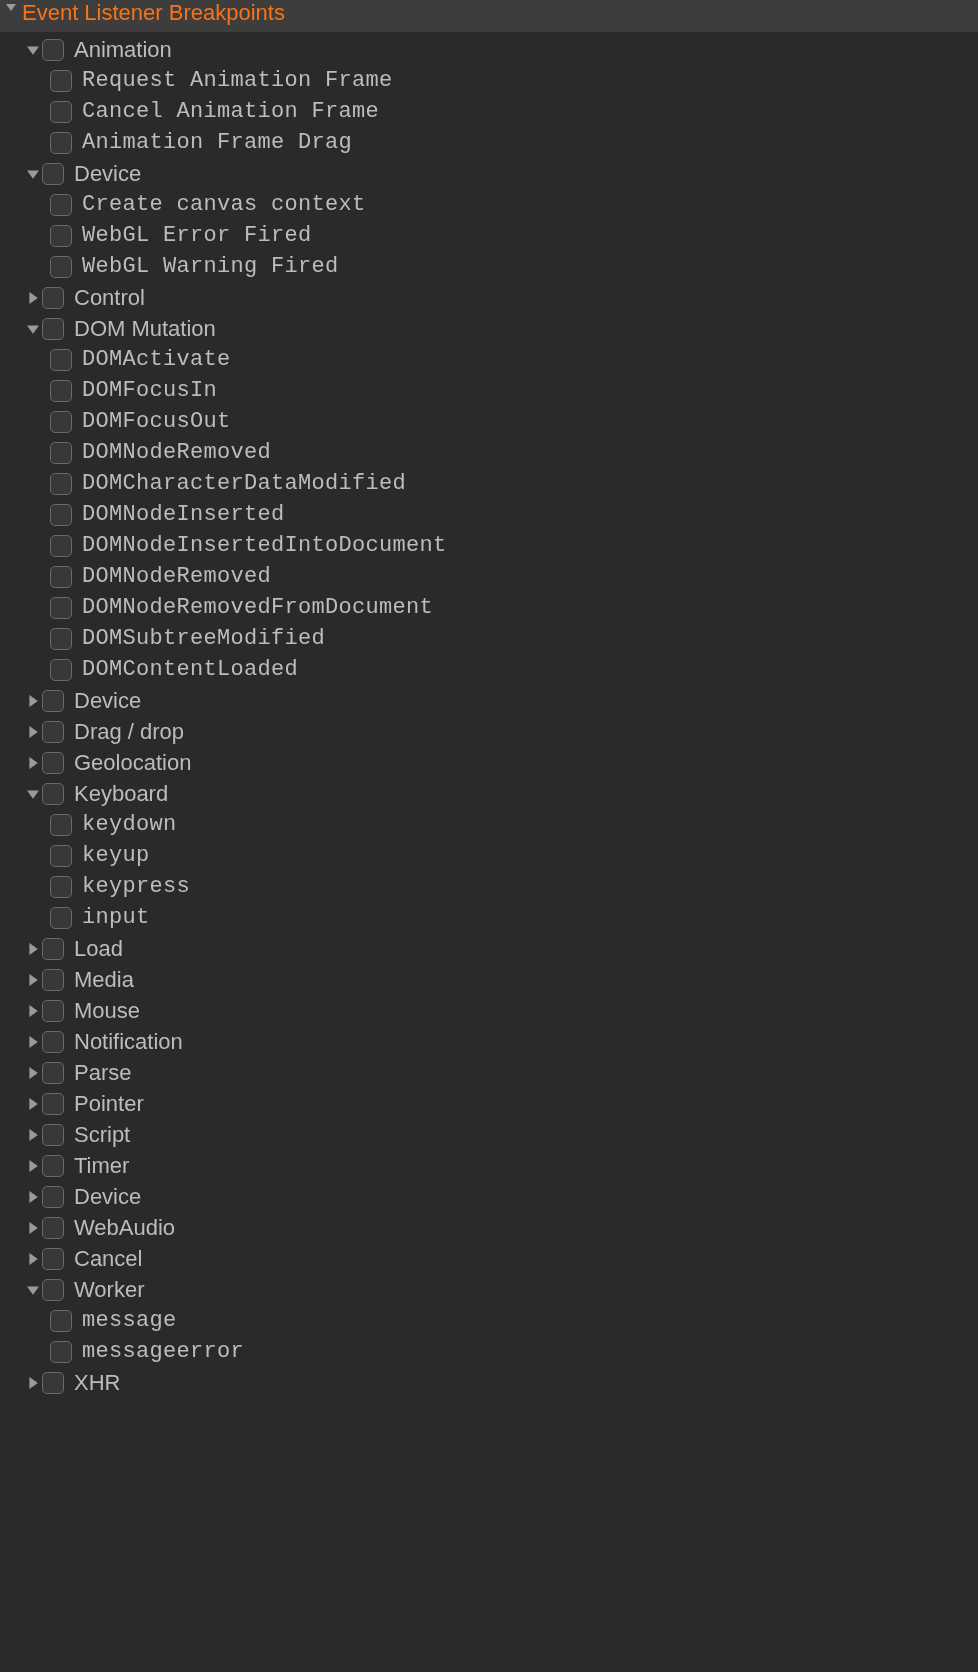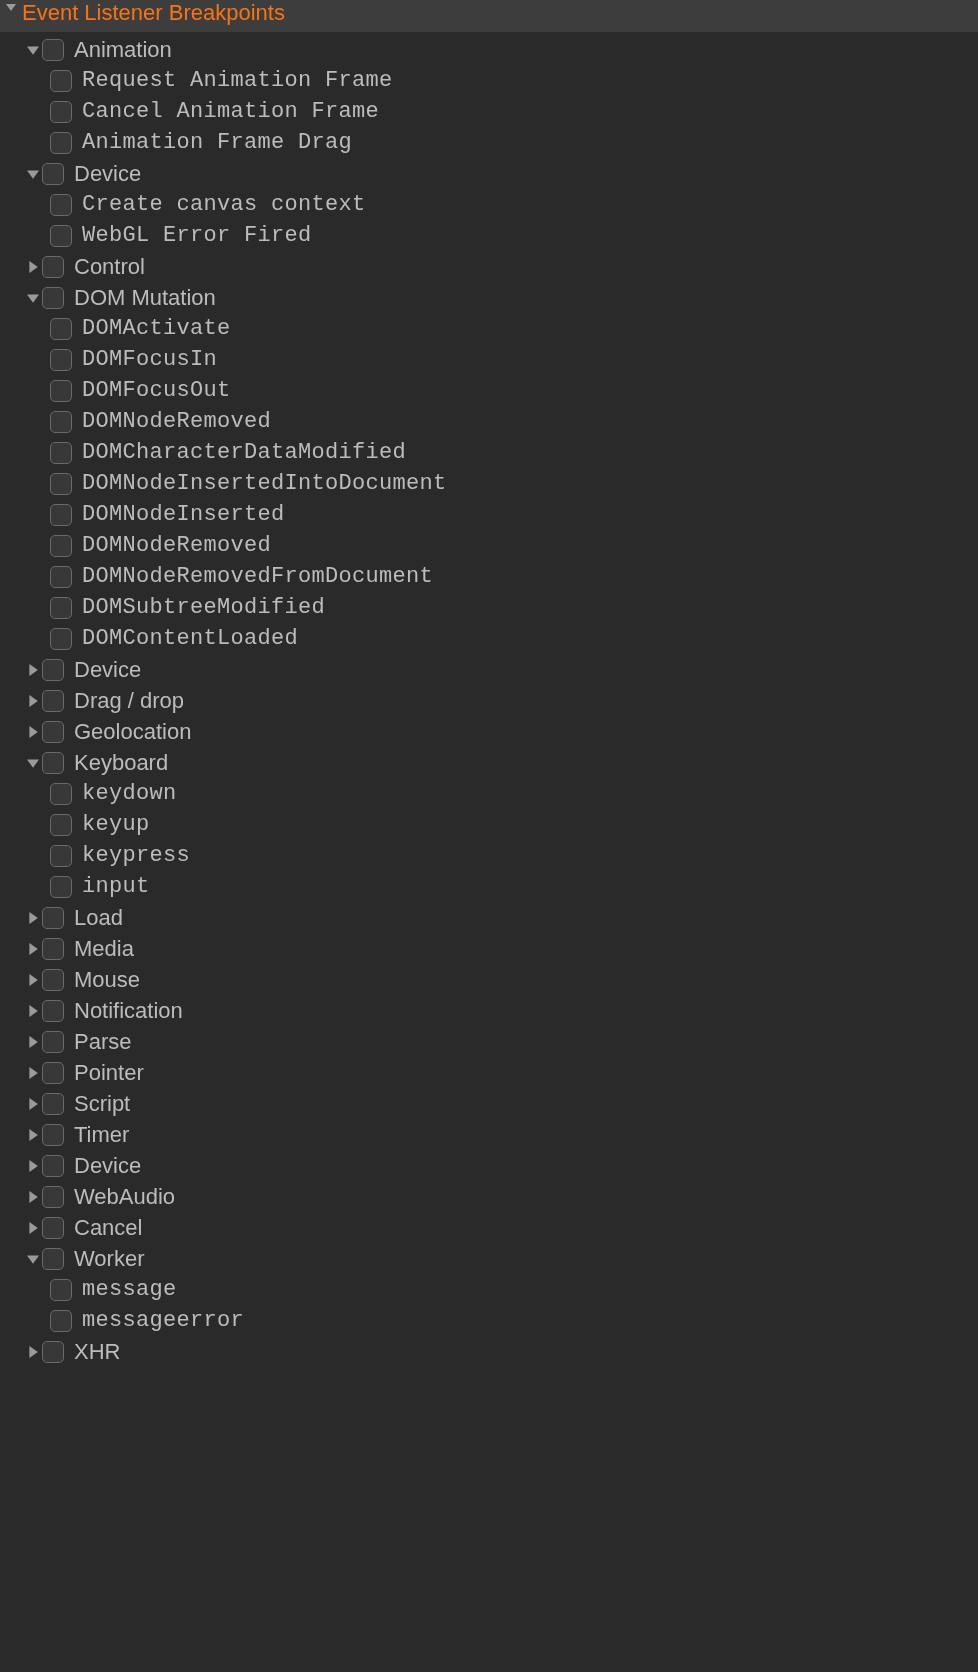--- a/index.html
+++ b/index.html
@@ -120,20 +120,24 @@
       <span class="cat-label">Device</span>
     </div>
     <div class="row child">
       <span class="checkbox"></span>
       <span class="child-label">Create canvas context</span>
     </div>
     <div class="row child">
       <span class="checkbox"></span>
       <span class="child-label">WebGL Error Fired</span>
     </div>
+    <div class="row child">
+      <span class="checkbox"></span>
+      <span class="child-label">WebGL Warning Fired</span>
+    </div>
     <div class="row">
       <span class="disclosure">
         <svg width="12" height="12" viewBox="0 0 10 10">
           <polygon points="2,0 9,5 2,10" fill="#9a9a9a"></polygon>
         </svg>
       </span>
       <span class="checkbox"></span>
       <span class="cat-label">Control</span>
     </div>
     <div class="row">
@@ -160,25 +164,25 @@
     <div class="row child">
       <span class="checkbox"></span>
       <span class="child-label">DOMNodeRemoved</span>
     </div>
     <div class="row child">
       <span class="checkbox"></span>
       <span class="child-label">DOMCharacterDataModified</span>
     </div>
     <div class="row child">
       <span class="checkbox"></span>
+      <span class="child-label">DOMNodeInserted</span>
+    </div>
+    <div class="row child">
+      <span class="checkbox"></span>
       <span class="child-label">DOMNodeInsertedIntoDocument</span>
-    </div>
-    <div class="row child">
-      <span class="checkbox"></span>
-      <span class="child-label">DOMNodeInserted</span>
     </div>
     <div class="row child">
       <span class="checkbox"></span>
       <span class="child-label">DOMNodeRemoved</span>
     </div>
     <div class="row child">
       <span class="checkbox"></span>
       <span class="child-label">DOMNodeRemovedFromDocument</span>
     </div>
     <div class="row child">

